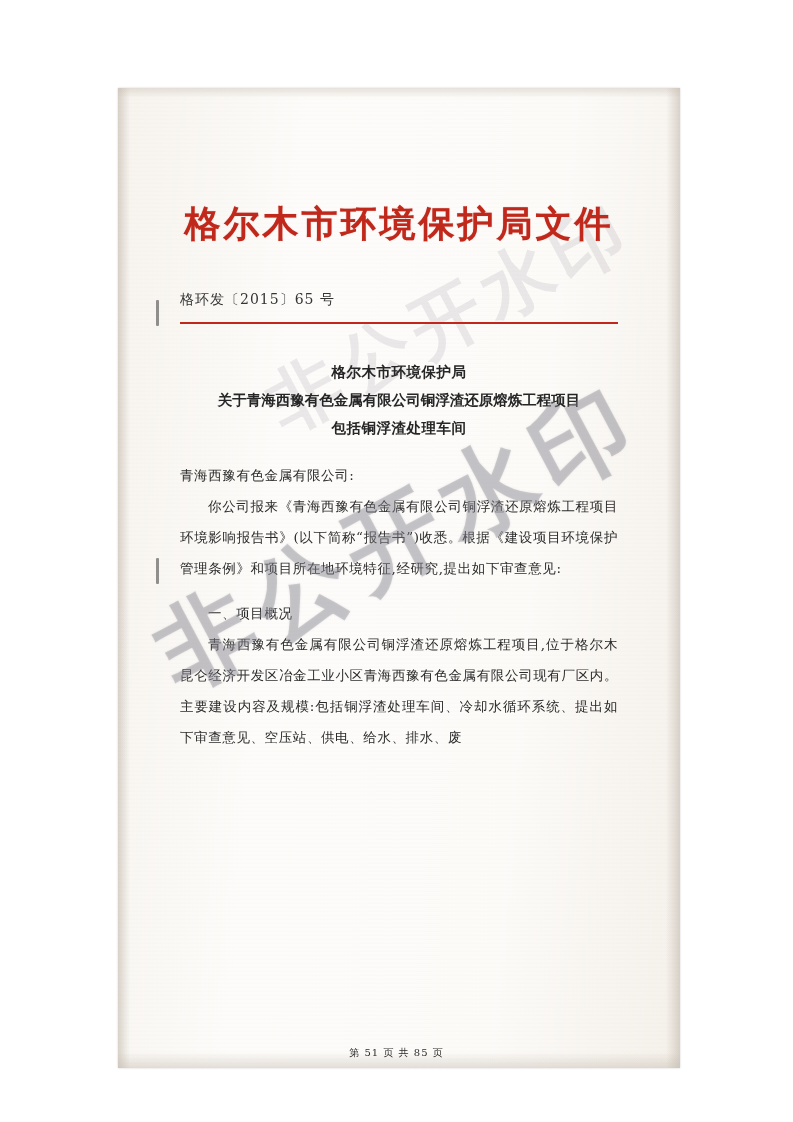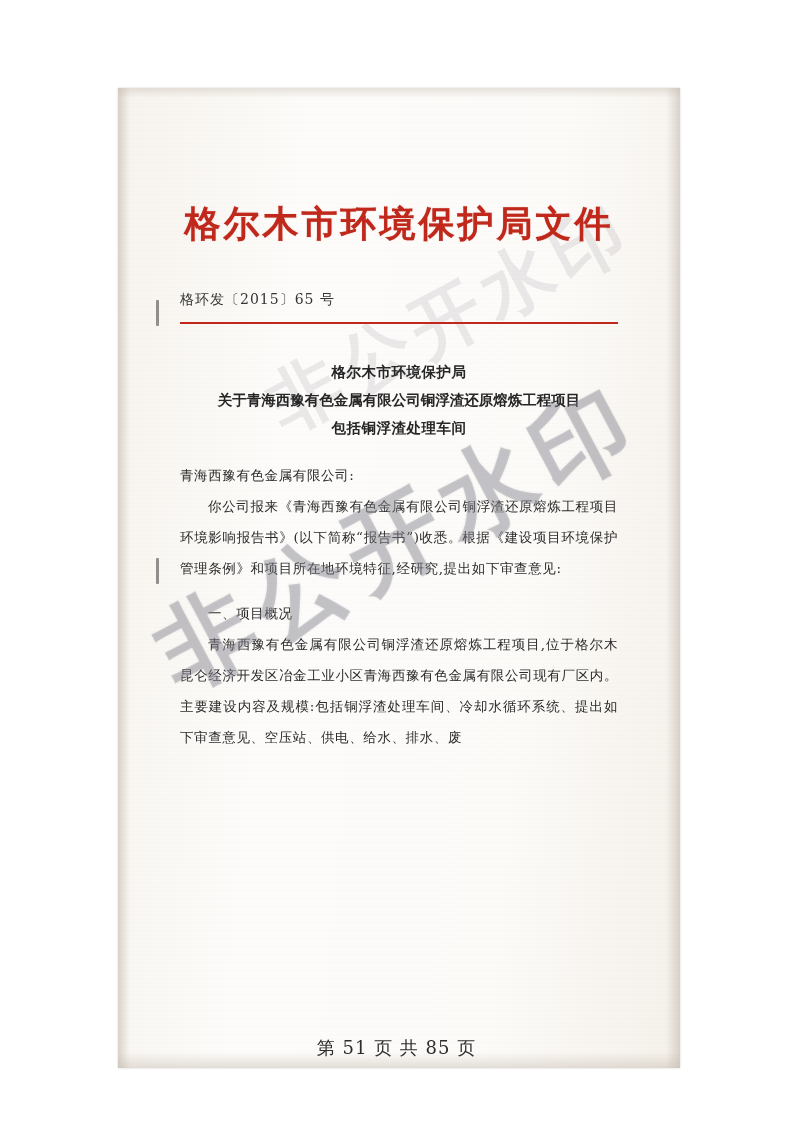--- a/index.html
+++ b/index.html
@@ -165,21 +165,21 @@
     white-space: nowrap;
   }
 
   .page-footer {
     position: absolute;
     left: 0;
     right: 0;
     bottom: 62px;
     text-align: center;
     font-family: "DejaVu Serif", serif;
-    font-size: 18px;
+    font-size: 10px;
     color: #2c2c2c;
     letter-spacing: 1px;
   }
 
   
   .noise {
     position: absolute;
     inset: 0;
     pointer-events: none;
     background:

